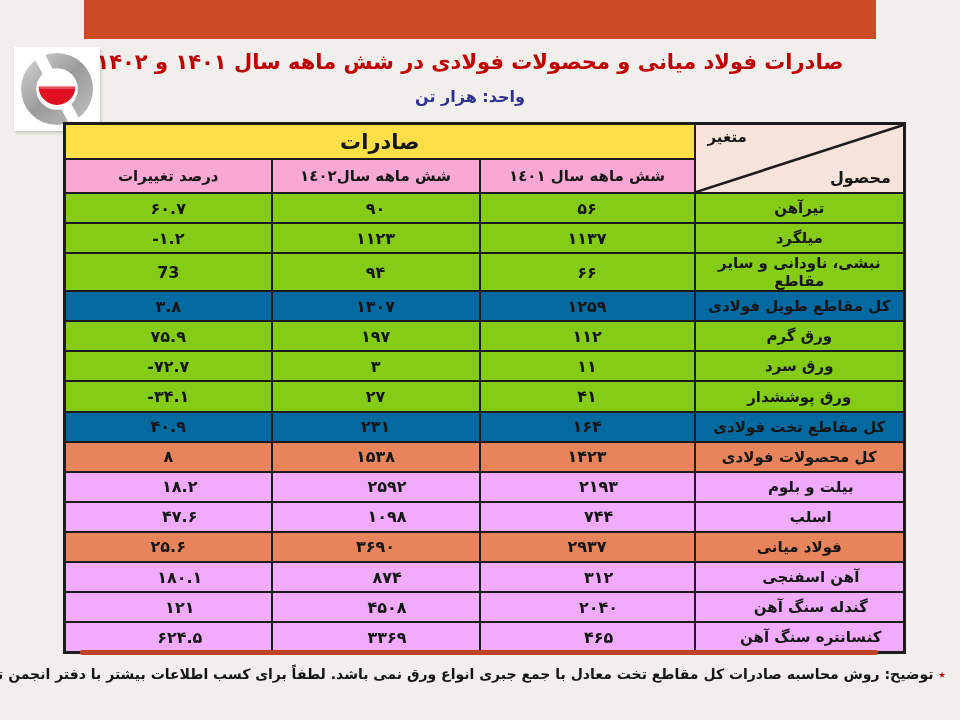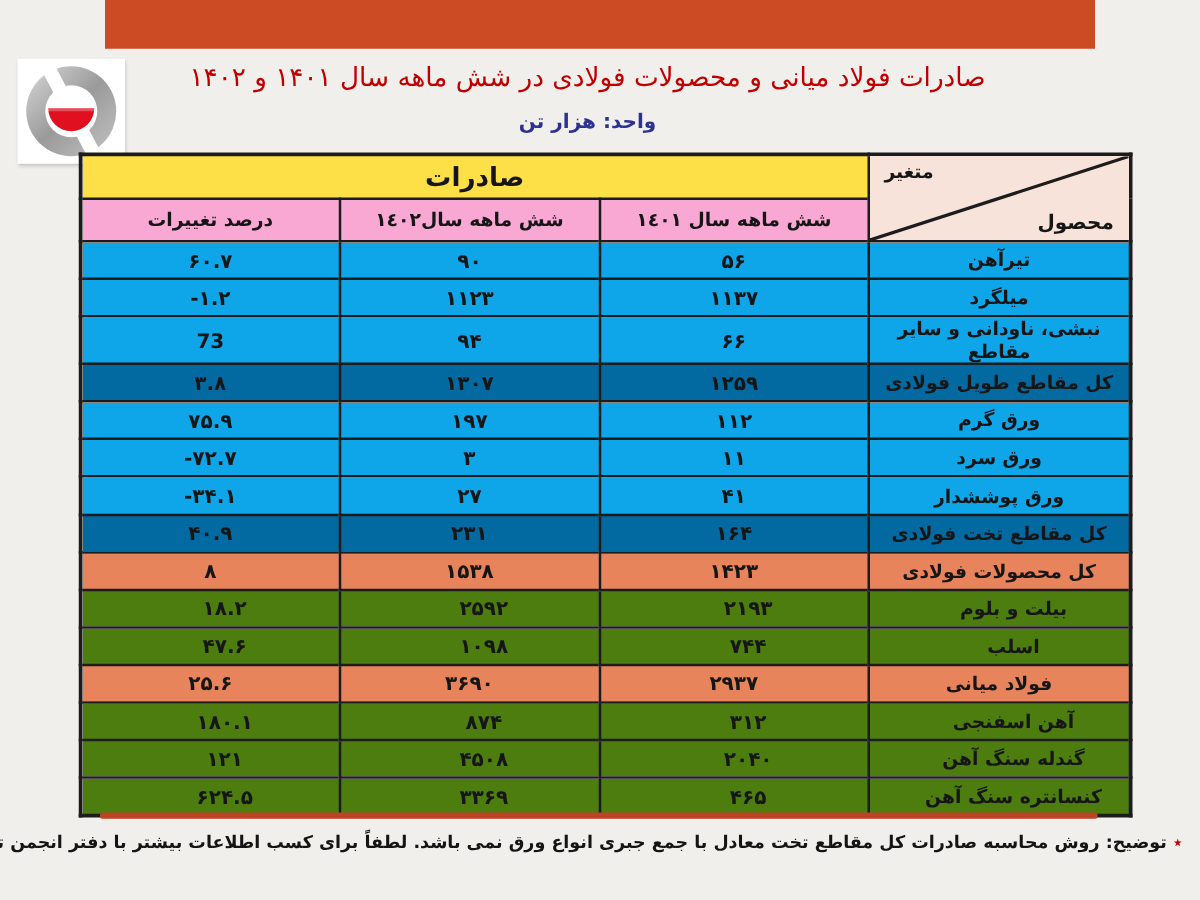--- a/index.html
+++ b/index.html
@@ -9,42 +9,42 @@
     font-family:"DejaVu Sans", sans-serif;
   }
   
   .top-bar{position:absolute;left:84px;top:0;width:792px;height:39px;background:#cc4b24;}
   
   .logo-box{position:absolute;left:14px;top:47px;width:86px;height:84px;background:#ffffff;
     box-shadow:1px 2px 3px rgba(0,0,0,.18);}
   .logo-box svg{position:absolute;left:3px;top:2px;}
   
   .title{position:absolute;left:0;top:50px;width:940px;text-align:center;
-    font-size:21px;font-weight:normal;white-space:nowrap;direction:rtl;}
+    font-size:21px;font-weight:bold;white-space:nowrap;direction:rtl;}
   .subtitle{position:absolute;left:0;top:87px;width:940px;text-align:center;
     font-size:16px;font-weight:bold;direction:rtl;}
   
   table.main{position:absolute;left:63px;top:122px;width:840px;border-collapse:collapse;
     table-layout:fixed;direction:rtl;border:3px solid #1c1c1c;}
   table.main td{border:2px solid #1c1c1c;text-align:center;vertical-align:middle;
     font-weight:bold;color:#161616;padding:0 2px;overflow:hidden;}
   td.green{background:#fde047;height:33px;font-size:21px;}
   tr.hdr2 td{background:#f9a8d4;height:32px;font-size:15px;}
   td.corner{background:#f7e3d9;position:relative;padding:0;}
   td.corner .diag-svg{position:absolute;left:0;top:0;width:100%;height:100%;}
   .corner-top{position:absolute;top:3px;left:12px;font-size:15px;font-weight:bold;}
   .corner-bottom{position:absolute;bottom:5px;right:12px;font-size:16px;font-weight:bold;text-align:right;}
   tbody tr{height:30.1px;}
   tbody td{font-size:16px;}
   tbody td.product{font-size:15px;}
   tbody td.num{direction:ltr;}
-  tr.row-peach td{background:#0ea5e9;}
+  tr.row-peach td{background:#84cc16;}
   tr.row-gray td{background:#0369a1;}
   tr.row-orange td{background:#e8845c;}
-  tr.row-pink td{background:#4d7c0f;padding-left:25px;}
+  tr.row-pink td{background:#f0abfc;padding-left:25px;}
   td.maroon{color:#7b2f1b;}
   
   .divider{position:absolute;left:80px;top:650px;width:798px;height:5px;background:#be4326;border-radius:2px;}
   
   .footnote{position:absolute;left:40px;right:14px;top:666px;direction:rtl;text-align:right;
     font-size:14px;font-weight:bold;color:#141414;white-space:nowrap;}
   .footnote .star{color:#c00000;}
 </style>
 </head>
 <body>

